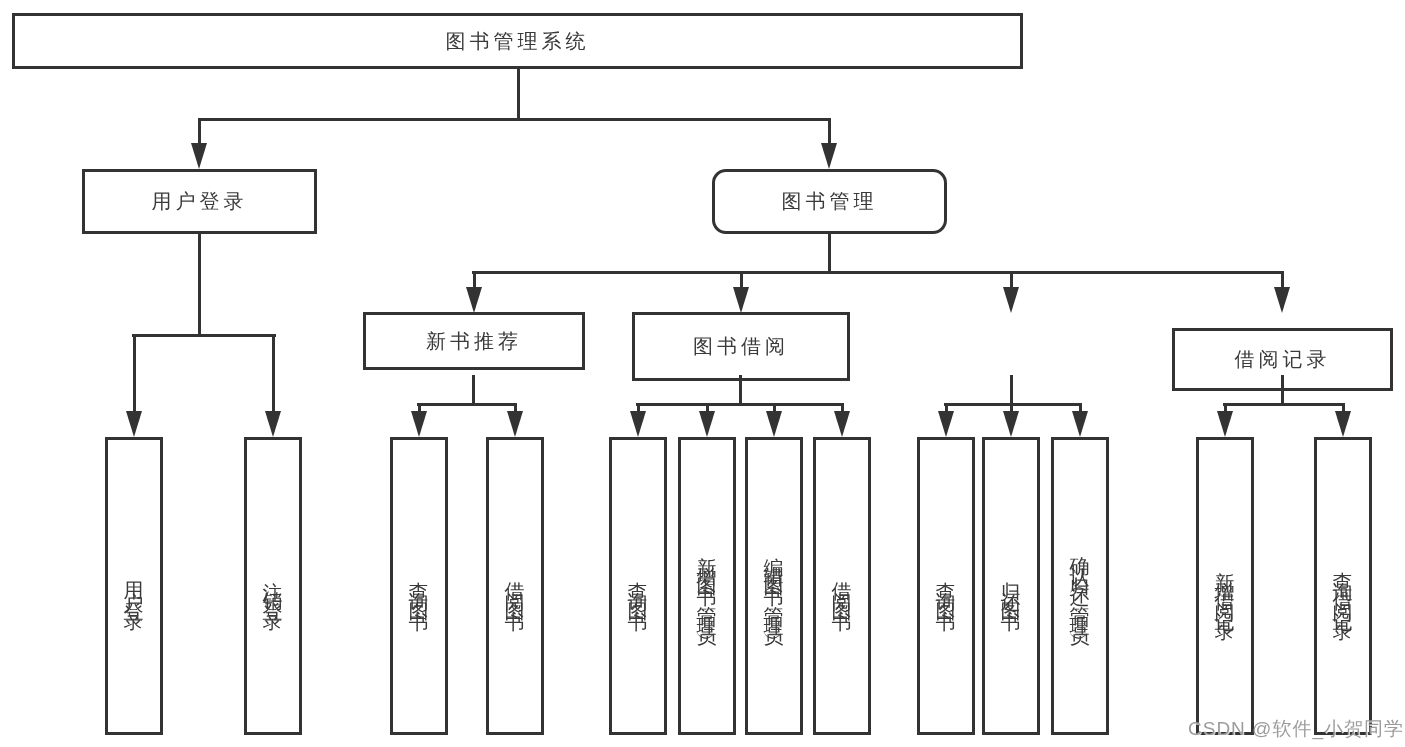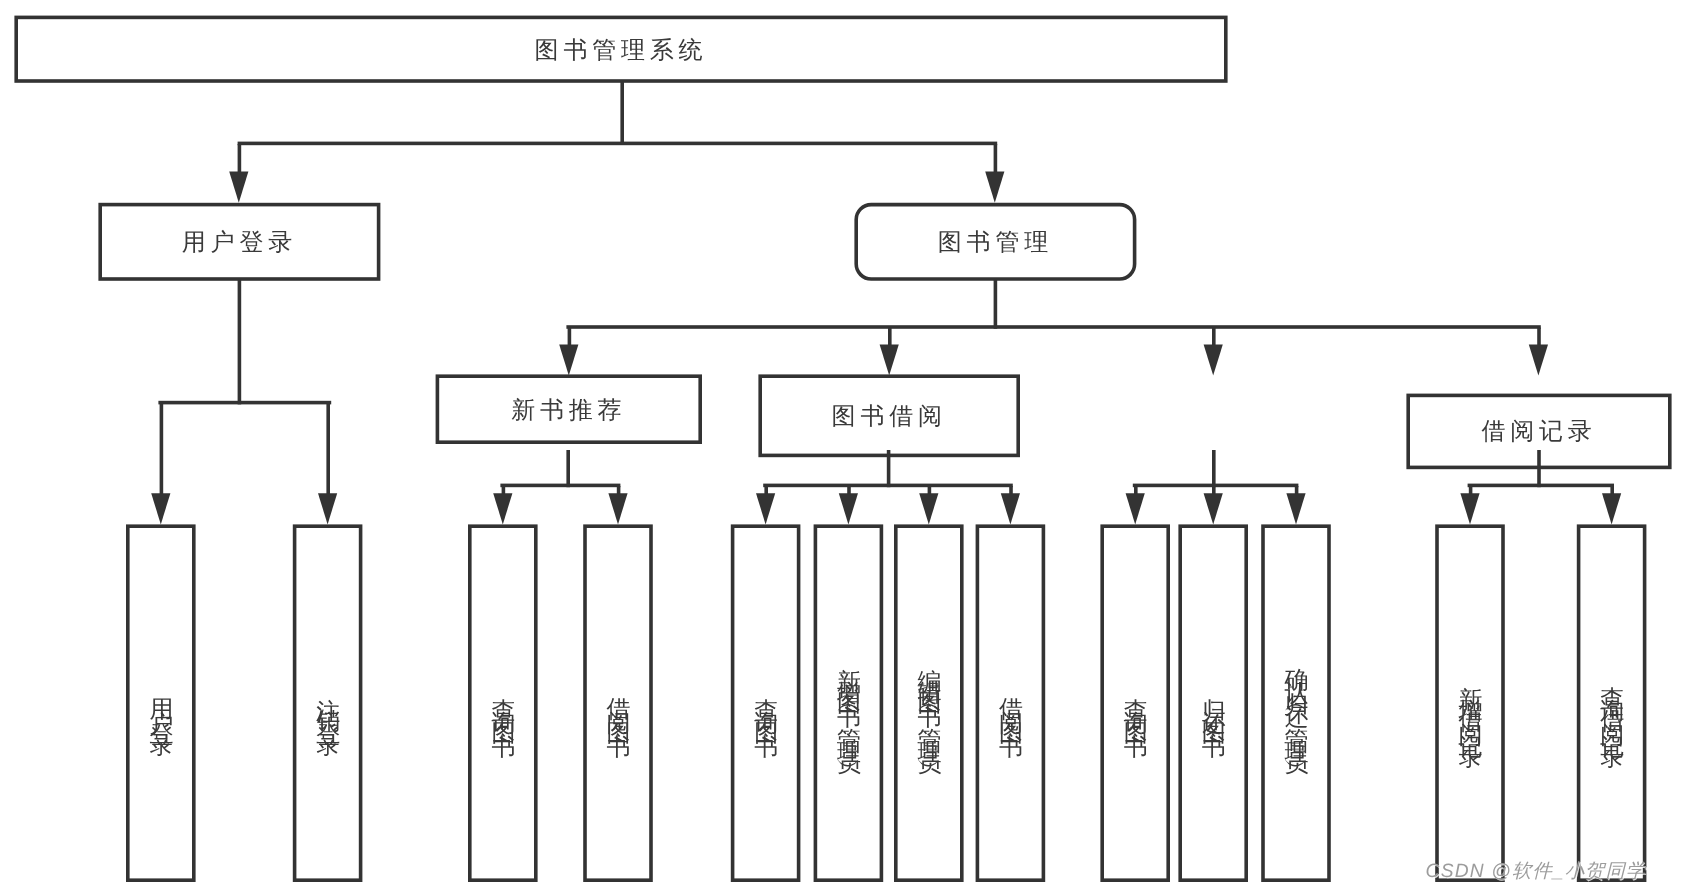--- a/index.html
+++ b/index.html
@@ -57,26 +57,25 @@
   .arrow .head {
     position: absolute; left: -8px; bottom: 0;
     width: 0; height: 0; display: block;
     border-left: 8px solid transparent;
     border-right: 8px solid transparent;
     border-top: 26px solid var(--line);
   }
   .watermark {
     position: absolute;
     left: 1188px; top: 716px;
-    font-size: 16px;
+    font-size: 19px;
     color: var(--watermark);
     letter-spacing: 1px;
     z-index: 5;
     text-shadow: 1px 1px 0 rgba(255,255,255,0.8);
-    font-style: italic;
   }
 </style>
 </head>
 <body>
 
 <div class="canvas">
 
   <div class="box" style="left:12px; top:13px; width:1011px; height:56px;">图书管理系统</div>
 
   <div class="box" style="left:82px; top:169px; width:235px; height:65px;">用户登录</div>

